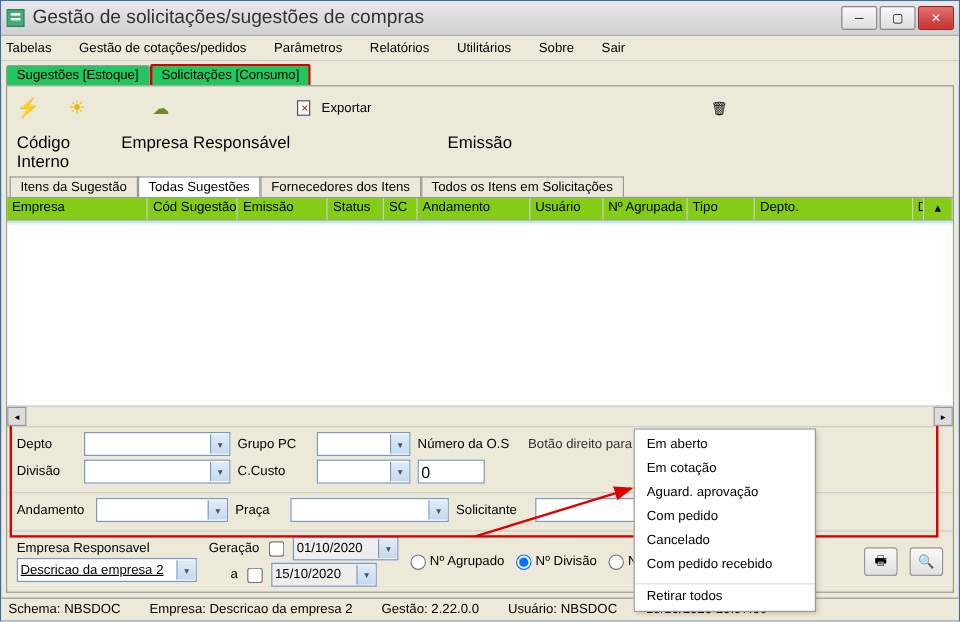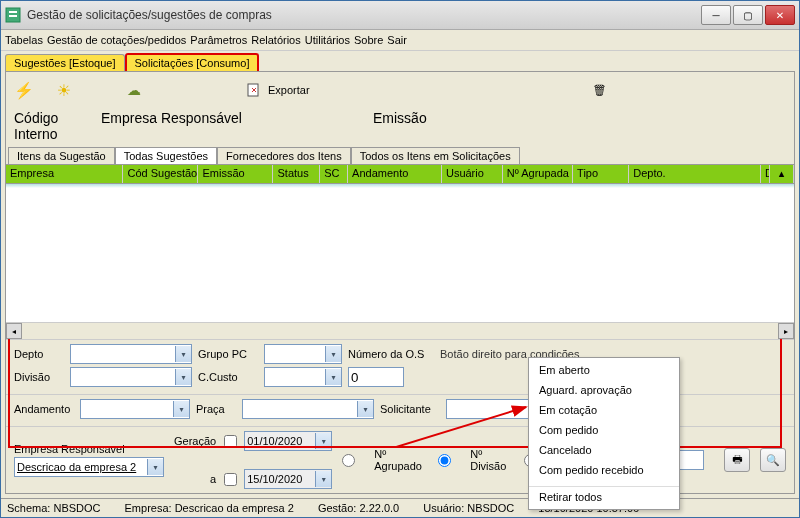--- a/index.html
+++ b/index.html
@@ -1,26 +1,26 @@
 <!DOCTYPE html>
 <html><head>
 <meta charset="utf-8">
 <style>
 html,body{margin:0;padding:0;font-family:Tahoma,Arial,sans-serif;font-size:11px;color:#000;background:#fff}
 .window{width:800px;height:518px;border:1px solid #3a6ea5;box-sizing:border-box;display:flex;flex-direction:column;background:#ece9d8}
 .titlebar{height:28px;background:linear-gradient(#e8e8e8,#d0d0d0);display:flex;align-items:center;padding:0 4px;border-bottom:1px solid #aaa}
 .titlebar .icon{width:16px;height:16px;margin-right:6px}
-.titlebar .title{flex:1;color:#333;font-size:12px}
+.titlebar .title{flex:1;color:#333;font-size:16px}
 .winbtns{display:flex;gap:2px}
 .winbtn{width:28px;height:18px;border:1px solid #888;background:linear-gradient(#fafafa,#ddd);display:flex;align-items:center;justify-content:center;font-size:10px;border-radius:2px}
 .winbtn.close{background:linear-gradient(#e07070,#c83030);color:#fff;border-color:#a02020}
-.menubar{height:20px;background:#ece9d8;display:flex;align-items:center;padding:0 4px;gap:4px;border-bottom:1px solid #ccc}
+.menubar{height:20px;background:#ece9d8;display:flex;align-items:center;padding:0 4px;gap:23px;border-bottom:1px solid #ccc}
 .menubar span{cursor:default}
 .tabstrip{height:20px;display:flex;align-items:flex-end;padding-left:4px;gap:0;background:#ece9d8}
-.tab{padding:2px 8px;border:1px solid #999;border-bottom:none;background:#fde047;cursor:default;border-radius:3px 3px 0 0}
+.tab{padding:2px 8px;border:1px solid #999;border-bottom:none;background:#22c55e;cursor:default;border-radius:3px 3px 0 0}
 .tab.active{border:2px solid #d00;border-bottom:none}
 .panel{flex:1;border:1px solid #999;margin:0 4px 4px 4px;background:#ece9d8;display:flex;flex-direction:column;position:relative}
 .toolbar{height:28px;display:flex;align-items:center;padding:4px 8px;gap:20px}
 .toolbtn{width:20px;height:20px;display:inline-flex;align-items:center;justify-content:center}
 .toolbtn.yellow{color:#e6b800;font-size:16px}
 .toolbtn.green{color:#6a8a2a;font-size:14px}
 .export{display:flex;align-items:center;gap:4px}
 .trash{margin-left:260px}
 .labelrow{display:flex;padding:2px 8px;gap:12px}
 .labelrow span{font-size:14px}
@@ -40,21 +40,21 @@
 .arrow-svg{position:absolute;left:390px;top:330px;z-index:9;pointer-events:none}
 .filters{padding:4px 8px;border-top:1px solid #ccc}
 .frow{display:flex;align-items:center;gap:6px;margin-bottom:3px}
 .flabel{width:50px}
 .flabel2{width:60px}
 .combo{display:inline-flex;align-items:center;border:1px solid #7a9ac0;background:#fff;height:18px}
 .combo input{border:none;outline:none;font-size:11px;padding:0 2px;background:transparent}
 .combo .dd{width:15px;height:16px;background:linear-gradient(#e0ecf8,#c5d9ee);border-left:1px solid #7a9ac0;display:flex;align-items:center;justify-content:center;font-size:8px;color:#456}
 .nbox{border:1px solid #7a9ac0;background:#fff;height:18px;padding:0 2px;width:50px}
 .footer{padding:4px 8px;border-top:1px solid #ccc;display:flex;align-items:center;gap:10px}
-.radio{display:inline-flex;align-items:center;gap:19px}
+.radio{display:inline-flex;align-items:center;gap:3px}
 .radio input{margin:0}
 .iconbtn{width:26px;height:22px;border:1px solid #999;background:linear-gradient(#fafafa,#e0e0e0);display:inline-flex;align-items:center;justify-content:center;border-radius:3px}
 .statusbar{height:18px;background:#ece9d8;border-top:1px solid #999;display:flex;align-items:center;padding:0 6px;gap:24px;font-size:11px}
 .ro{background:#eee}
 </style>
 </head>
 <body>
 
 <div class="window">
 
@@ -138,22 +138,22 @@
     <div class="gridbody">
       <div class="top"></div>
     </div>
     <div class="hscroll">
       <div class="arrow l">◂</div>
       <div class="arrow r">▸</div>
     </div>
 
     <div class="contextmenu">
       <div>Em aberto</div>
+      <div>Em cotação</div>
       <div>Aguard. aprovação</div>
-      <div>Em cotação</div>
       <div>Com pedido</div>
       <div>Cancelado</div>
       <div>Com pedido recebido</div>
       <div style="border-top:1px solid #ddd;margin-top:6px">Retirar todos</div>
     </div>
     <svg class="arrow-svg" width="140" height="50">
       <defs>
           <marker id="ah" markerWidth="8" markerHeight="8" refX="7" refY="3" orient="auto">
             <path d="M0,0 L8,3 L0,6 Z" fill="#d00"></path>
           </marker>
@@ -212,21 +212,21 @@
     </div>
 
     <div class="footer">
       <div style="display:flex;flex-direction:column;gap:2px">
         <span>Empresa Responsavel</span>
         <span class="combo">
             <input style="width: 128px; text-decoration: underline;" value="Descricao da empresa 2">
             <span class="dd">▾</span>
           </span>
       </div>
-      <div style="display:flex;flex-direction:column;gap:18px;align-items:flex-end">
+      <div style="display:flex;flex-direction:column;gap:2px;align-items:center">
         <div style="display:flex;align-items:center;gap:4px">
           <span>Geração</span>
           <input type="checkbox" style="">
           <span class="combo ro">
               <input class="ro" style="width: 66px;" readonly="" value="01/10/2020">
               <span class="dd">▾</span>
             </span>
         </div>
         <div style="display:flex;align-items:center;gap:4px">
           <span>a</span>

